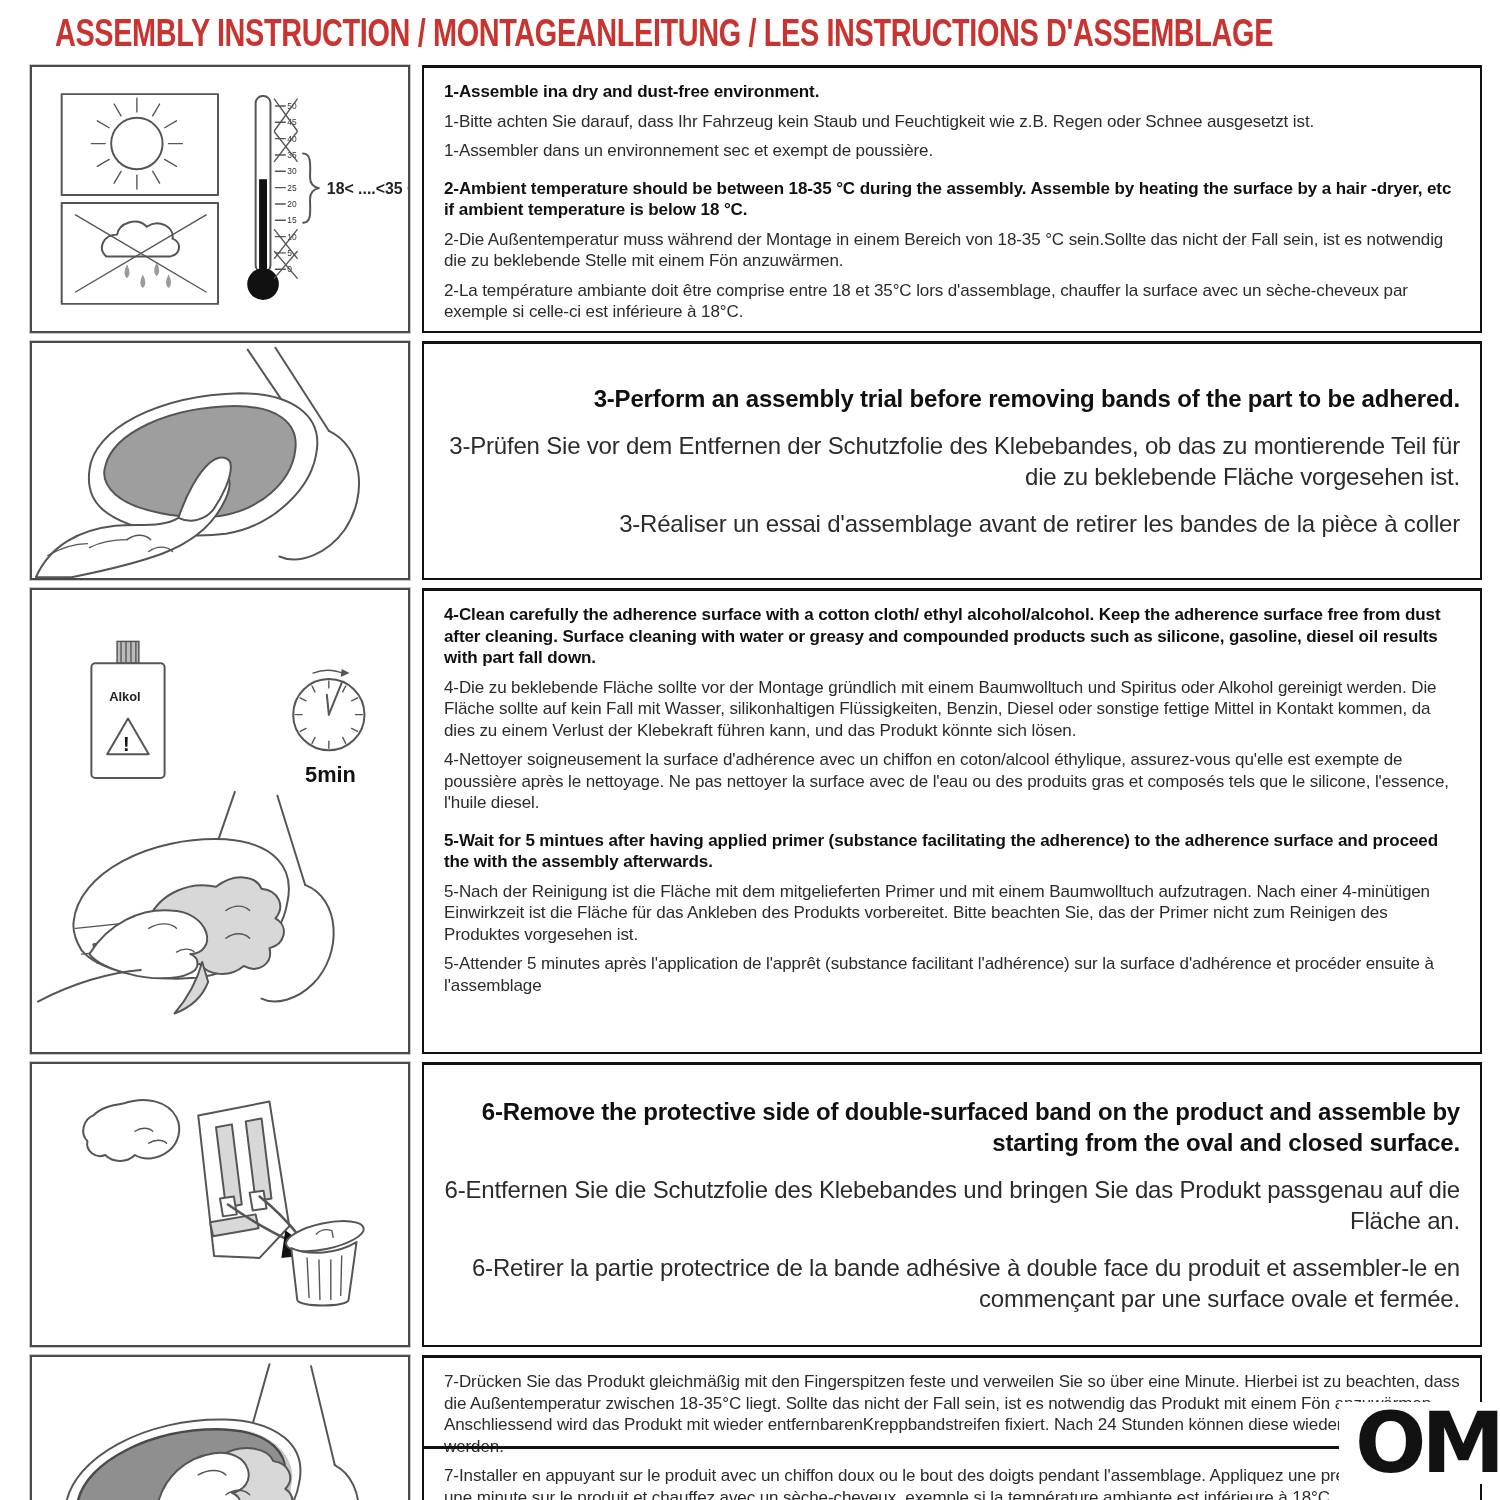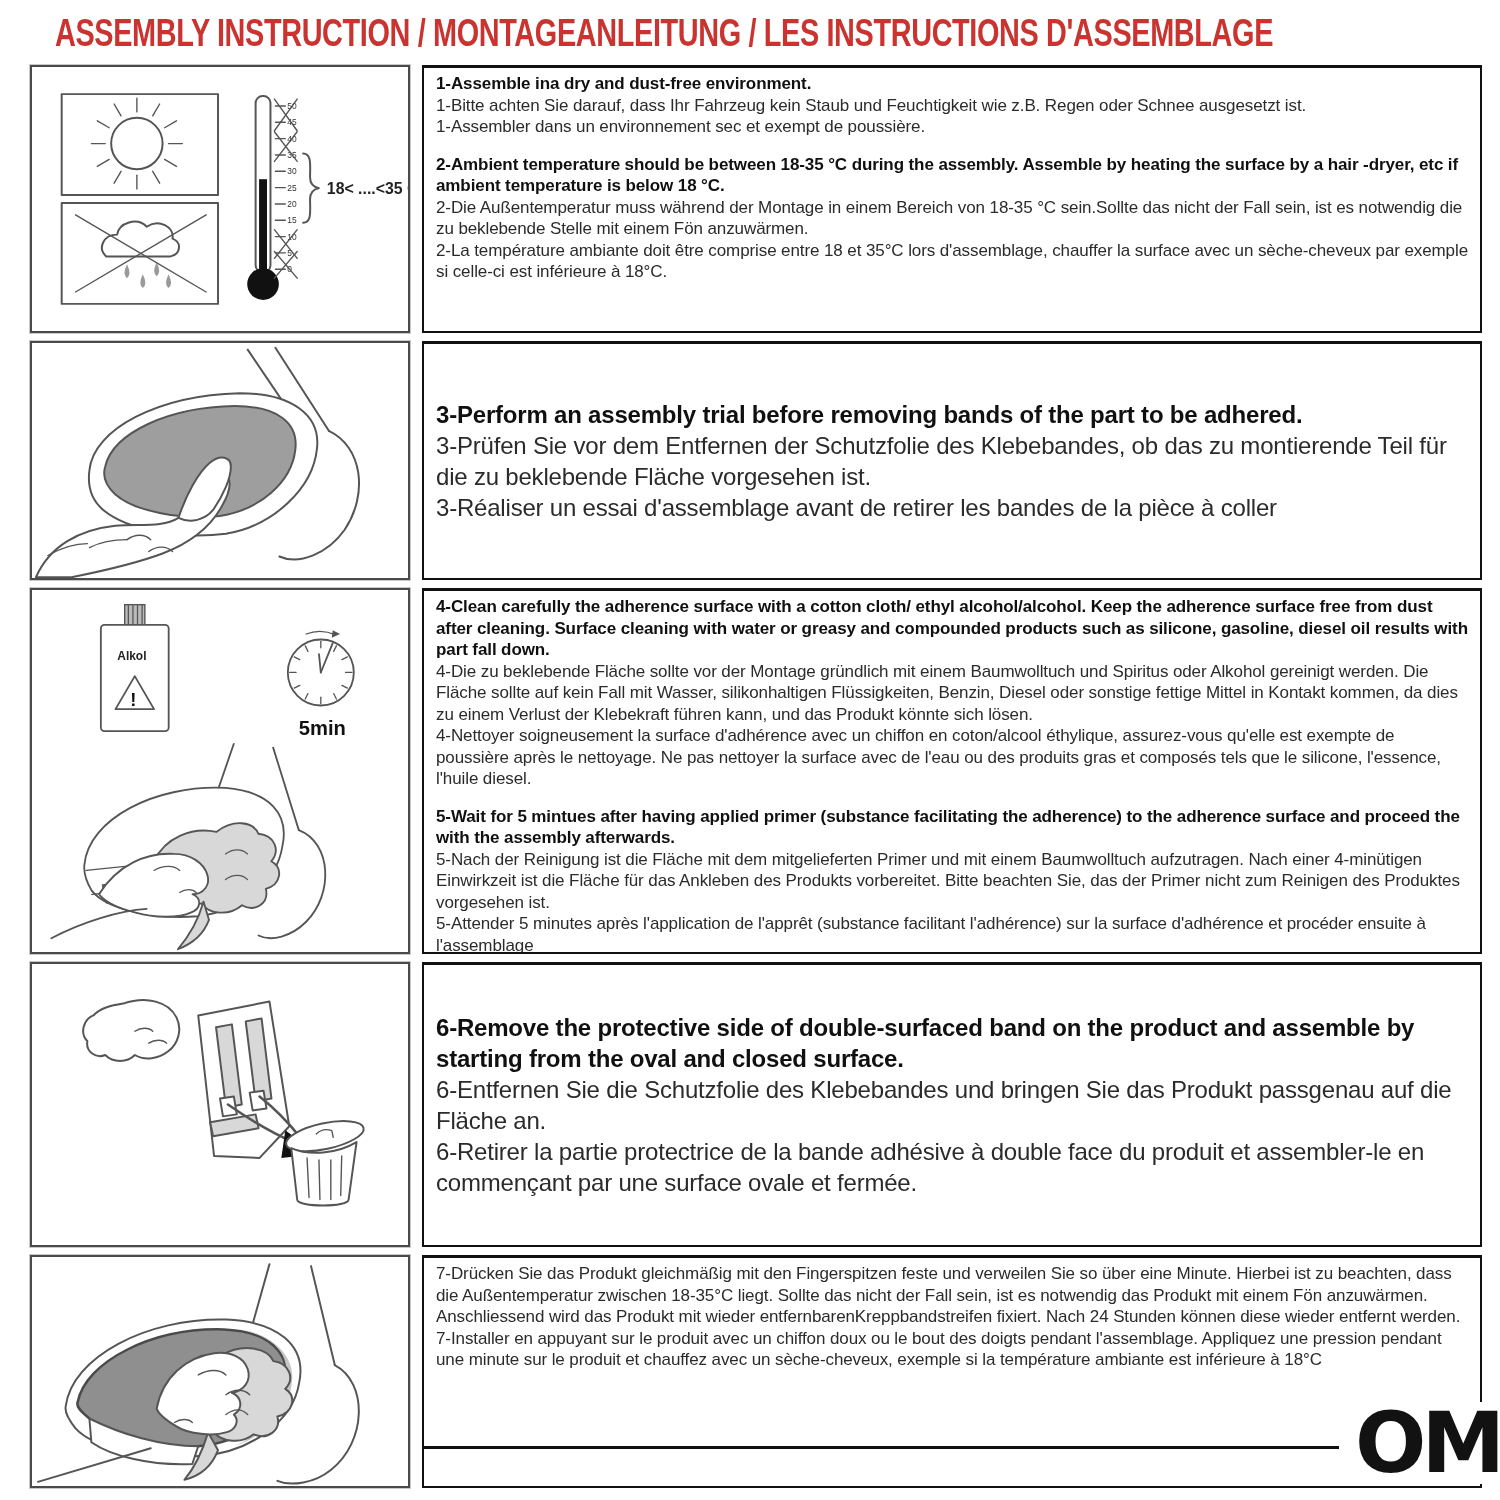--- a/index.html
+++ b/index.html
@@ -14,23 +14,23 @@
   .imgbox{
     flex:none;width:380px;box-sizing:border-box;
     border:2px solid #4a4a4a;outline:1px solid #c9c9c9;background:#fff;
     overflow:hidden;
   }
   .imgbox svg{width:100%;height:100%;display:block;}
   .textbox{
     flex:1;box-sizing:border-box;border:2px solid #111;border-top-width:3px;
     padding:5px 12px;overflow:hidden;background:#fff;
   }
-  .textbox.center{display:flex;flex-direction:column;justify-content:center;}
-  .h240{height:268px}.h239{height:239px}.h399{height:366px}.h241{height:285px}.h233{height:233px}
-  .para{margin:0;color:#2b2b2b;}
+  .textbox.center{display:flex;flex-direction:column;justify-content:center;text-align:right;}
+  .h240{height:268px}.h239{height:239px}.h399{height:466px}.h241{height:285px}.h233{height:233px}
+  .para{margin:8px;color:#2b2b2b;}
   .size-s .para{font-size:17px;line-height:21.5px;letter-spacing:-.1px;}
   .size-l .para{font-size:24px;line-height:31px;letter-spacing:-.2px;}
   .para.bold{font-weight:700;color:#101010;}
   .para.gap{margin-top:16px;}
   
   .ln{fill:none;stroke:#555;stroke-width:2;stroke-linecap:round;stroke-linejoin:round;}
   .lnt{fill:none;stroke:#555;stroke-width:1.4;stroke-linecap:round;}
   .fw{fill:#fff;stroke:#555;stroke-width:2;stroke-linejoin:round;}
   .fg{fill:#9e9e9e;stroke:#555;stroke-width:2;stroke-linejoin:round;}
   .fgd{fill:#8f8f8f;stroke:#4a4a4a;stroke-width:2.5;stroke-linejoin:round;}

